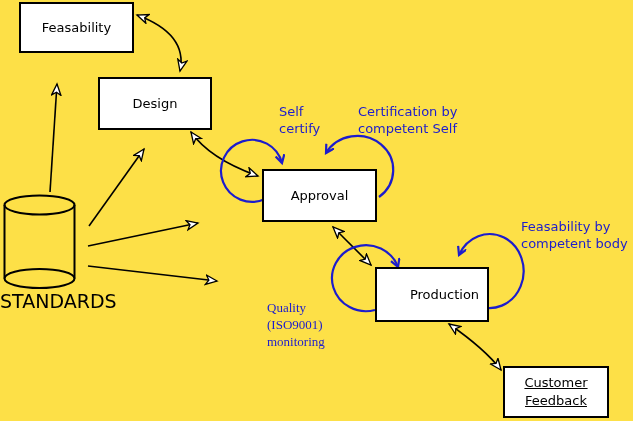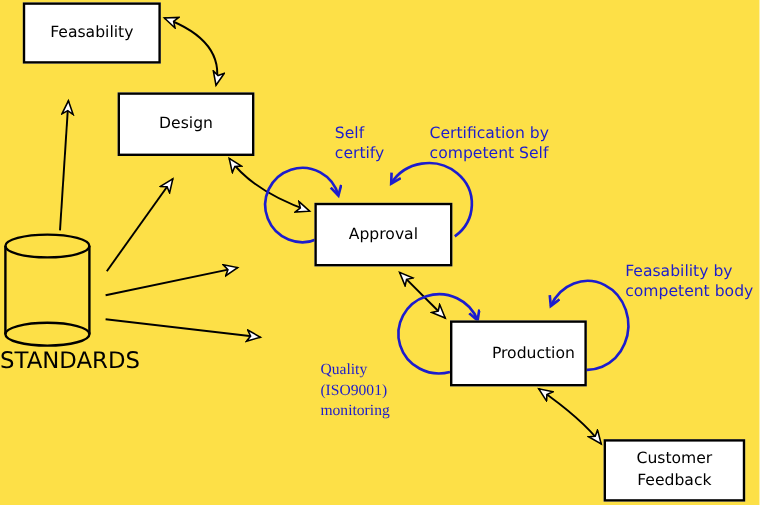--- a/index.html
+++ b/index.html
@@ -80,21 +80,21 @@
   </svg>
 
   <div class="node" style="left:19px; top:2px; width:115px; height:51px;">Feasability</div>
 
   <div class="node" style="left:98px; top:77px; width:114px; height:53px;">Design</div>
 
   <div class="node" style="left:262px; top:169px; width:115px; height:53px;">Approval</div>
 
   <div class="node" style="left:375px; top:267px; width:114px; height:55px;padding-left:25px;">Production</div>
 
-  <div class="node" style="left:503px; top:366px; width:118px; height:52px;">Customer
+  <div class="node" style="left:503px; top:366px; width:106px; height:52px;text-decoration:underline;">Customer
 Feedback</div>
 
   <div class="free-label" style="left:0px; top:293px; width:80px; text-align:center;">STANDARDS</div>
 
   <div class="blue-label" style="left:252px; top:103px;margin-left:27px;">Self
 certify</div>
 
   <div class="blue-label" style="left:358px; top:103px;">Certification by
 competent Self</div>
 

